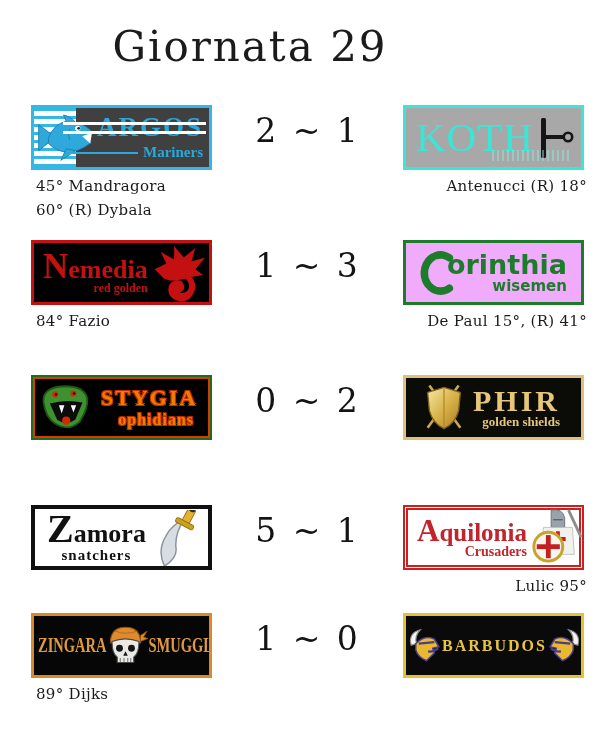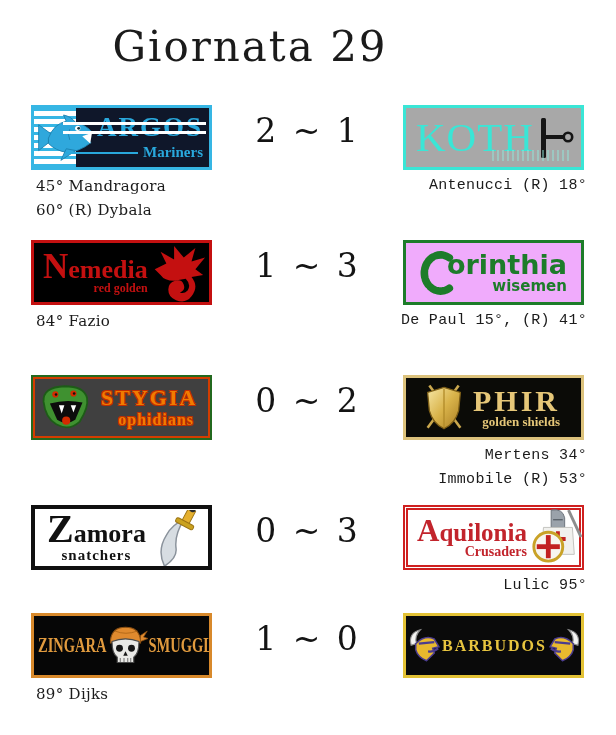--- a/index.html
+++ b/index.html
@@ -9,25 +9,25 @@
        font-family:"DejaVu Serif", serif;font-size:42px;letter-spacing:2px;color:#1b1b1b;}
   .row{position:absolute;left:0;width:616px;height:130px;}
   .banner{position:absolute;top:0;width:181px;height:65px;box-sizing:border-box;
        display:flex;align-items:center;overflow:hidden;}
   .banner-l{left:31px;} .banner-r{left:403px;}
   .score{position:absolute;left:230px;width:156px;top:6px;text-align:center;
        font-family:"DejaVu Serif", serif;font-size:33px;letter-spacing:3px;color:#141414;}
   .scorers{position:absolute;top:69px;font-family:"DejaVu Serif", serif;font-size:15px;
        color:#1b1b1b;line-height:24px;letter-spacing:.3px;}
   .scorers.left{left:36px;text-align:left;}
-  .scorers.right{right:29px;text-align:right;font-family:Liberation Mono, monospace;}
+  .scorers.right{right:29px;text-align:left;}
   .icon{display:inline-block;line-height:0;}
 
   
-  .t-argos{background:#0f172a;border:3px solid #36b6e4;}
+  .t-argos{background:#404040;border:3px solid #36b6e4;}
   .argos-stripes{position:absolute;left:0;top:0;bottom:0;width:42px;
        background:repeating-linear-gradient(180deg,#36b6e4 0 3px,#ffffff 3px 8px);}
   .shark-wrap{position:absolute;left:2px;top:2px;}
   .argos-text{position:absolute;right:6px;top:6px;text-align:right;}
   .argos-name{position:relative;font-family:"Liberation Serif", serif;font-weight:bold;
        font-size:27px;line-height:1;letter-spacing:2px;color:#29a8dc;}
   .argos-name::before{content:"";position:absolute;left:-3px;right:-3px;top:8px;height:2.5px;background:#fff;}
   .argos-name::after{content:"";position:absolute;left:-3px;right:-3px;top:17px;height:2.5px;background:#fff;}
   .mariners-row{display:flex;align-items:center;justify-content:flex-end;margin-top:3px;}
   .m-line{width:72px;height:2px;background:#29a8dc;margin-right:5px;}
@@ -51,21 +51,21 @@
 
   
   .t-corinthia{background:#f0abfc;border:3px solid #1d7c2a;}
   .laurel-wrap{margin-left:9px;}
   .corinthia-text{margin-left:-8px;color:#1d7c2a;}
   .corinthia-name{font-family:"DejaVu Sans", sans-serif;font-weight:bold;font-size:27px;line-height:1;}
   .corinthia-sub{font-family:"DejaVu Sans", sans-serif;font-weight:bold;font-size:15px;
        text-align:right;margin-top:-1px;}
 
   
-  .t-stygia{background:#404040;border:2px solid #23691f;box-shadow:inset 0 0 0 2px #d43d00;}
+  .t-stygia{background:#000000;border:2px solid #23691f;box-shadow:inset 0 0 0 2px #d43d00;}
   .snake-wrap{margin-left:6px;}
   .stygia-text{margin-left:4px;text-align:center;}
   .stygia-name{font-family:"Liberation Serif", serif;font-weight:bold;font-size:22px;line-height:1.1;
        letter-spacing:2px;color:#f07c00;
        text-shadow:-1px -1px 0 #c32e00,1px -1px 0 #c32e00,-1px 1px 0 #c32e00,1px 1px 0 #c32e00;}
   .stygia-sub{font-family:"Liberation Serif", serif;font-weight:bold;font-size:16px;letter-spacing:1px;
        color:#f07c00;margin-left:14px;
        text-shadow:-1px -1px 0 #c32e00,1px -1px 0 #c32e00,-1px 1px 0 #c32e00,1px 1px 0 #c32e00;}
 
   
@@ -220,44 +220,40 @@
         <line x1="46" y1="3" x2="10" y2="52" stroke="#caa84e" stroke-width="3"></line>
         <path d="M29,5 L48,11 L46,32 Q42,47 29,53 Q16,47 12,32 L10,11 Z" fill="url(#goldgrad)" stroke="#7d5e16" stroke-width="1.5"></path>
         <path d="M29,7 L29,51" stroke="#b08a28" stroke-width="1.5"></path>
       </svg>
     </span>
     <div class="phir-text">
       <div class="phir-name">PHIR</div>
       <div class="phir-sub">golden shields</div>
     </div>
   </div>
-  <div class="scorers right">
-    <div>Mertens 34°</div>
-    <div>Immobile (R) 53°</div>
-  </div>
 </div>
 
 <div class="row" style="top:505px">
   <div class="banner banner-l t-zamora">
     <div class="zamora-text">
       <div class="zamora-name"><span class="z-big">Z</span><span class="z-rest">amora</span></div>
       <div class="zamora-sub">snatchers</div>
     </div>
     <span class="icon knife-wrap">
       <svg width="46" height="60" viewBox="0 0 46 62">
         <path d="M8,58 Q0,42 10,26 Q16,15 28,10 Q18,26 20,40 Q21,50 8,58 Z" fill="#d7dde2" stroke="#8a929b" stroke-width="1.5"></path>
         <g transform="rotate(28 30 12)">
           <rect x="26" y="-2" width="8" height="16" fill="#e5b02f" stroke="#9c7414"></rect>
           <rect x="20" y="12" width="20" height="5" rx="2" fill="#caa21f" stroke="#9c7414"></rect>
           <circle cx="30" cy="-3" r="3.5" fill="#2b2b2b"></circle>
         </g>
       </svg>
     </span>
   </div>
-  <div class="score">0 ~ 3</div>
+  <div class="score">5 ~ 1</div>
   <div class="banner banner-r t-aquilonia">
     <div class="aquilonia-text">
       <div class="aquilonia-name">Aquilonia</div>
       <div class="aquilonia-sub">Crusaders</div>
     </div>
     <span class="icon crusader-wrap">
       <svg width="52" height="60" viewBox="0 0 54 62">
         <line x1="40" y1="2" x2="53" y2="30" stroke="#8d8d8d" stroke-width="3"></line>
         <path d="M22,2 Q34,0 36,10 L36,20 L22,20 Z" fill="#9aa2aa" stroke="#6b737b"></path>
         <line x1="24" y1="12" x2="34" y2="12" stroke="#5d656d" stroke-width="1.5"></line>

